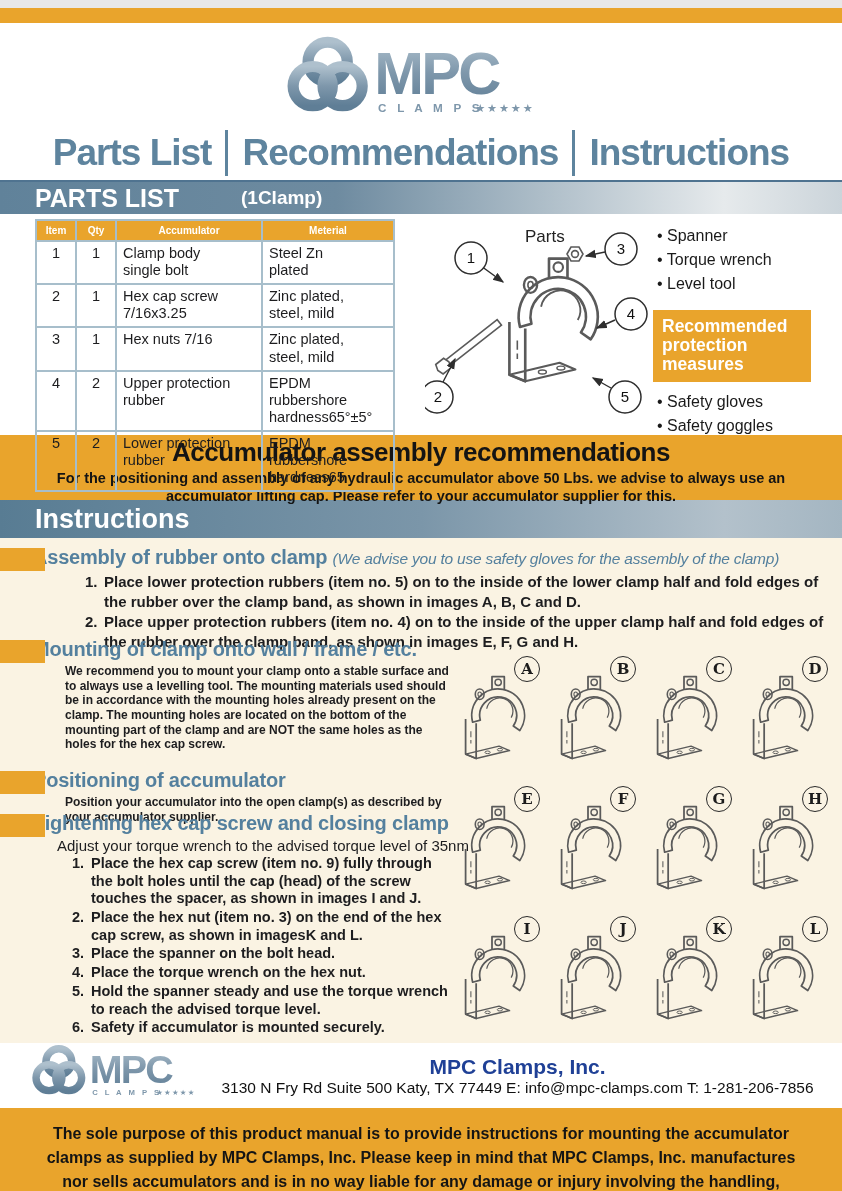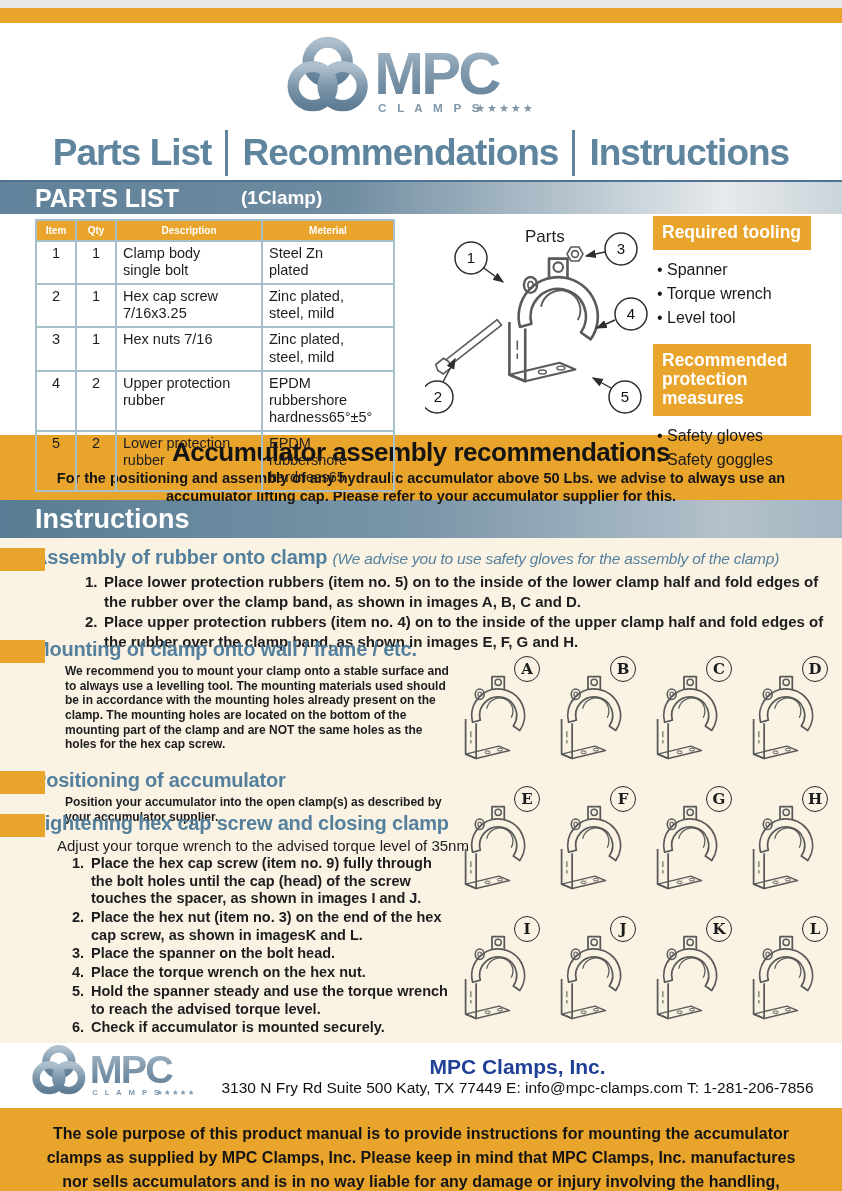--- a/index.html
+++ b/index.html
@@ -136,21 +136,21 @@
     <span class="band-title">PARTS LIST</span>
     <span class="band-sub">(1Clamp)</span>
   </div>
 
   <div class="parts-section">
     <table class="parts">
       <thead>
         <tr>
           <th>Item</th>
           <th>Qty</th>
-          <th style="width:146px">Description</th>
+          <th style="width:146px">Accumulator</th>
           <th style="width:132px">Meterial</th>
         </tr>
       </thead>
       <tbody>
         <tr>
           <td class="num">1</td>
           <td class="num">1</td>
           <td>Clamp body
 single bolt</td>
           <td>Steel Zn
@@ -226,21 +226,20 @@
           <text x="46" y="47">1</text>
           <text x="13" y="186">2</text>
           <text x="196" y="38">3</text>
           <text x="206" y="103">4</text>
           <text x="200" y="186">5</text>
         </g>
       </svg>
     </div>
 
     <div class="sidebar">
-      <div class="side-box">Required tooling</div>
       <ul class="side-list">
         <li>Spanner</li>
         <li>Torque wrench</li>
         <li>Level tool</li>
       </ul>
       <div class="side-box">Recommended protection measures</div>
       <ul class="side-list">
         <li>Safety gloves</li>
         <li>Safety goggles</li>
       </ul>
@@ -308,21 +307,21 @@
         <div class="step">
           <span class="step-n">4.</span>
           <span class="step-t">Place the torque wrench on the hex nut.</span>
         </div>
         <div class="step">
           <span class="step-n">5.</span>
           <span class="step-t">Hold the spanner steady and use the torque wrench to reach the advised torque level.</span>
         </div>
         <div class="step">
           <span class="step-n">6.</span>
-          <span class="step-t">Check if accumulator is mounted securely.</span>
+          <span class="step-t">Safety if accumulator is mounted securely.</span>
         </div>
       </div>
     </div>
 
     <div class="fig-row" style="top:110px;">
       <div class="fig">
           <svg class="clamp-svg" width="88" height="100">
             <use href="#clampSym" width="88" height="100"></use>
           </svg>
           <div class="fig-letter">A</div>

